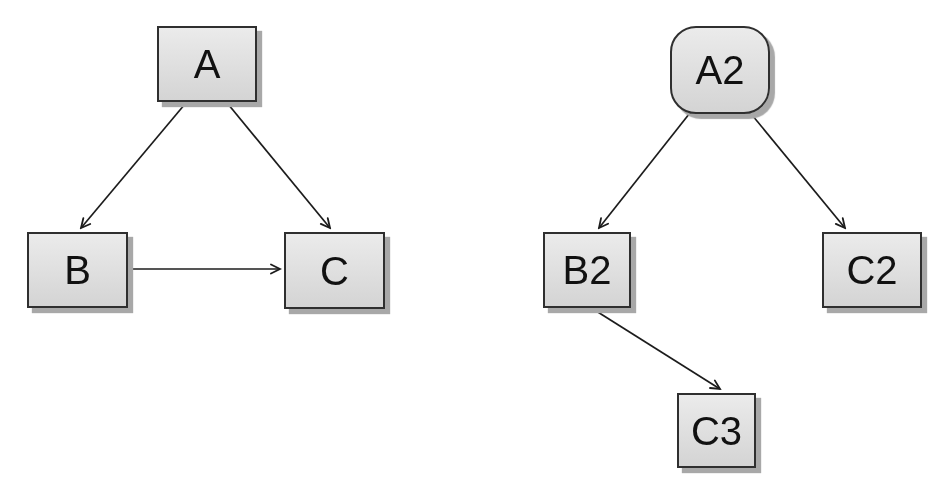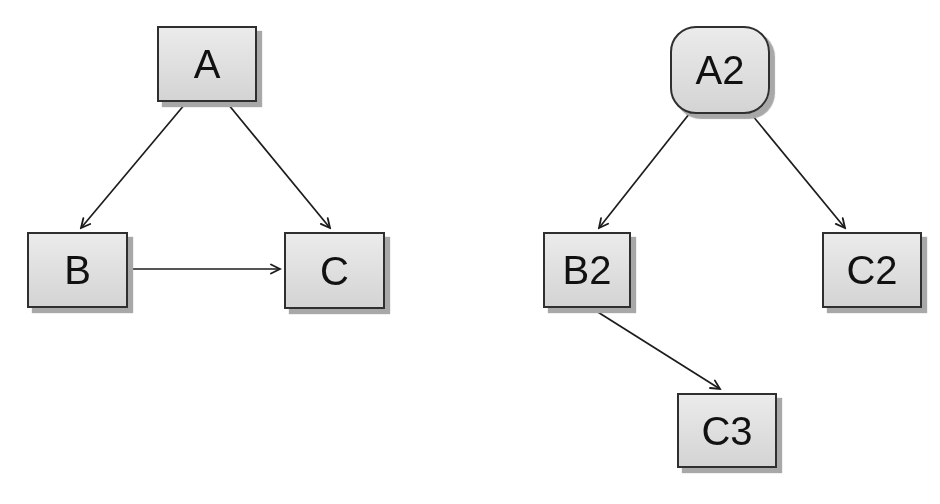--- a/index.html
+++ b/index.html
@@ -71,16 +71,16 @@
     </div>
     <div class="node" style="left: 670px; top: 26px; width: 100px; height: 88px; border-radius: 26px;">
       <span class="node-label">A2</span>
     </div>
     <div class="node" style="left: 543px; top: 232px; width: 88px; height: 76px;">
       <span class="node-label">B2</span>
     </div>
     <div class="node" style="left: 800px; top: 232px; width: 100px; height: 76px; margin-left: 22px;">
       <span class="node-label">C2</span>
     </div>
-    <div class="node" style="left: 677px; top: 393px; width: 100px; height: 75px;">
+    <div class="node" style="left: 677px; top: 393px; width: 79px; height: 75px;">
       <span class="node-label">C3</span>
     </div>
   </div>
 
 </body></html>

